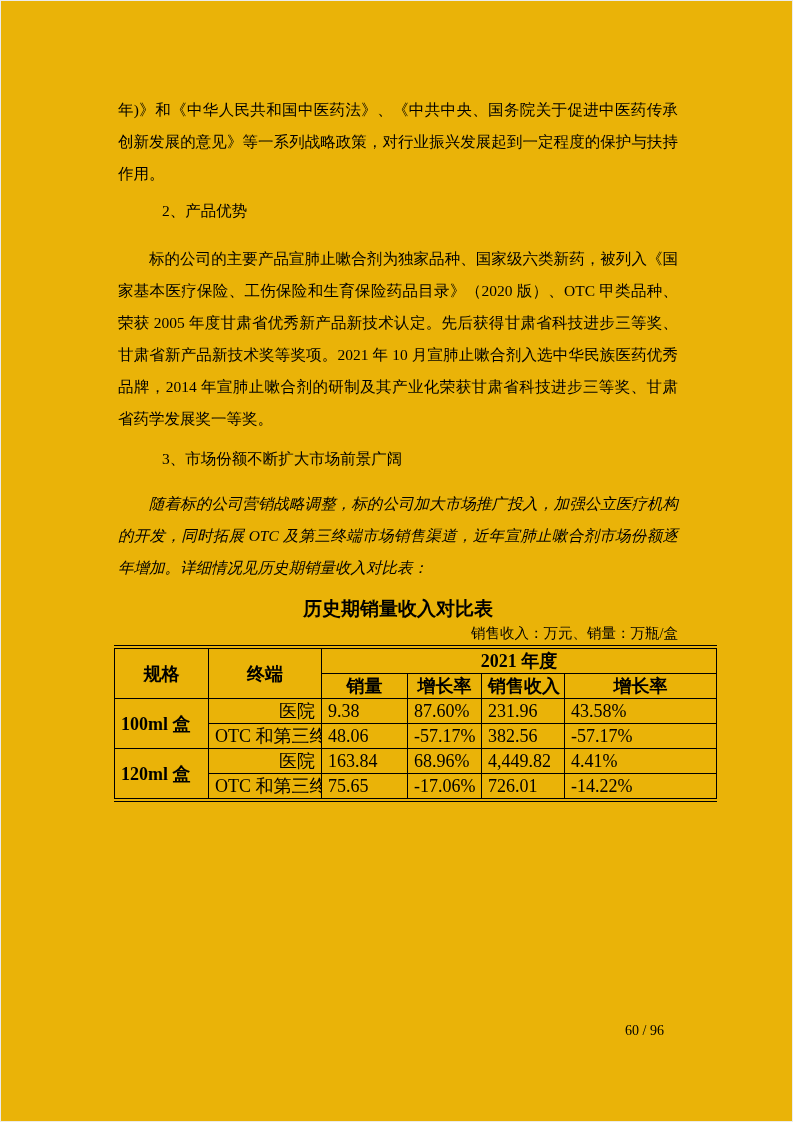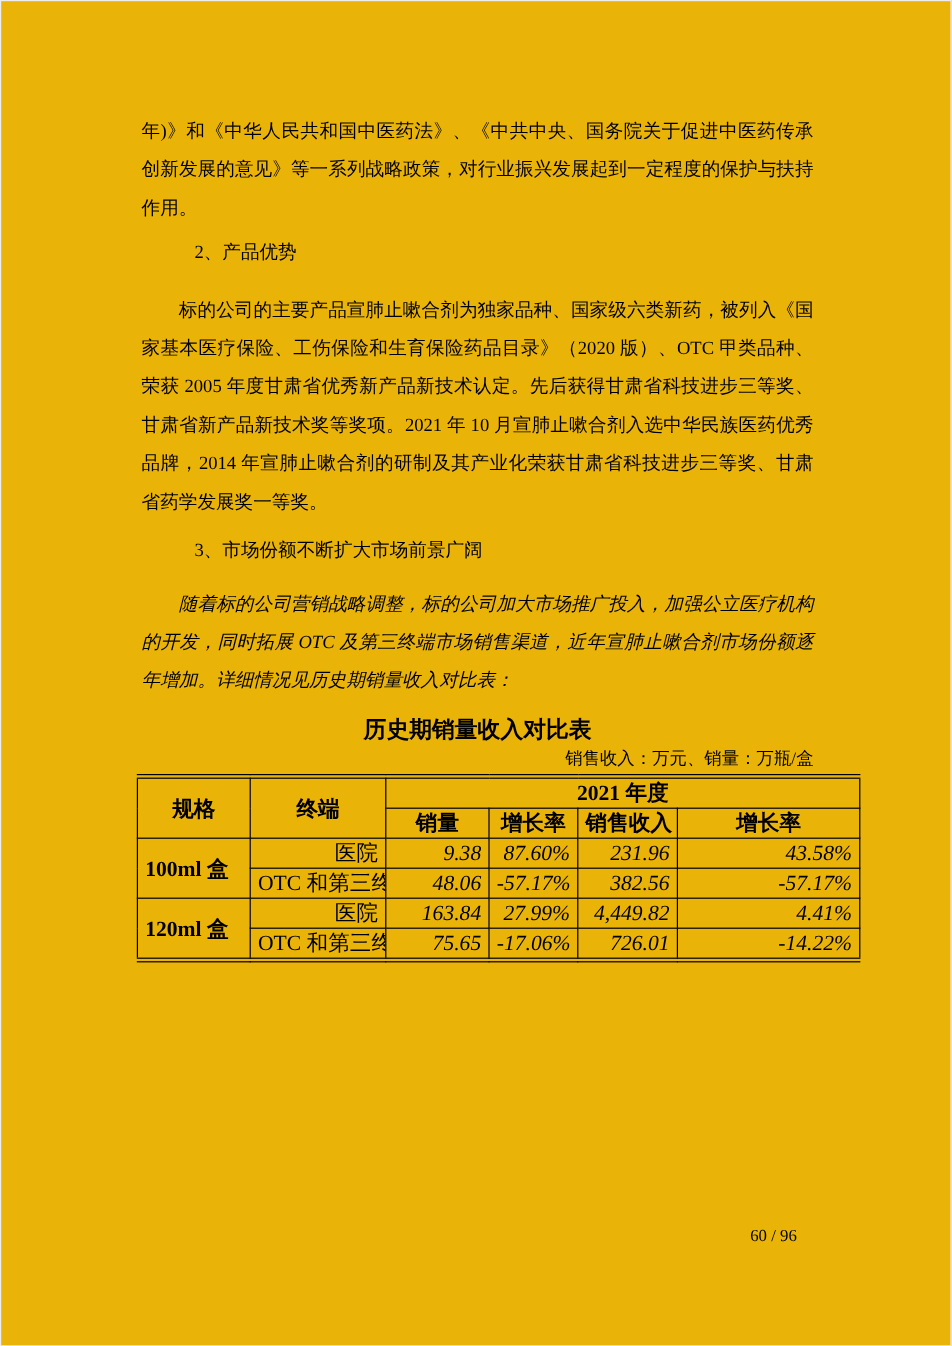--- a/index.html
+++ b/index.html
@@ -62,21 +62,21 @@
     border: 1px solid #000;
     height: 22px;
     padding: 0 6px;
     vertical-align: middle;
     overflow: hidden;
     white-space: nowrap;
   }
   td.hd   { font-weight: bold; text-align: center; }
   td.spec { font-weight: bold; text-align: left; }
   td.term { text-align: right; }
-  td.num  { text-align: right; font-style: italic; }
+  td.num  { text-align: left; }
   .pagenum {
     position: absolute;
     top: 1022px;
     right: 128px;
     font-size: 14px;
     font-weight: normal;
   }
 </style>
 </head>
 <body>
@@ -134,21 +134,21 @@
           <td class="num">48.06</td>
           <td class="num">-57.17%</td>
           <td class="num">382.56</td>
           <td class="num">-57.17%</td>
         </tr>
 
         <tr>
           <td class="spec" rowspan="2">120ml 盒</td>
           <td class="term">医院</td>
           <td class="num">163.84</td>
-          <td class="num">27.99%</td>
+          <td class="num">68.96%</td>
           <td class="num">4,449.82</td>
           <td class="num">4.41%</td>
         </tr>
         <tr>
           <td class="term">OTC 和第三终端</td>
           <td class="num">75.65</td>
           <td class="num">-17.06%</td>
           <td class="num">726.01</td>
           <td class="num">-14.22%</td>
         </tr>

